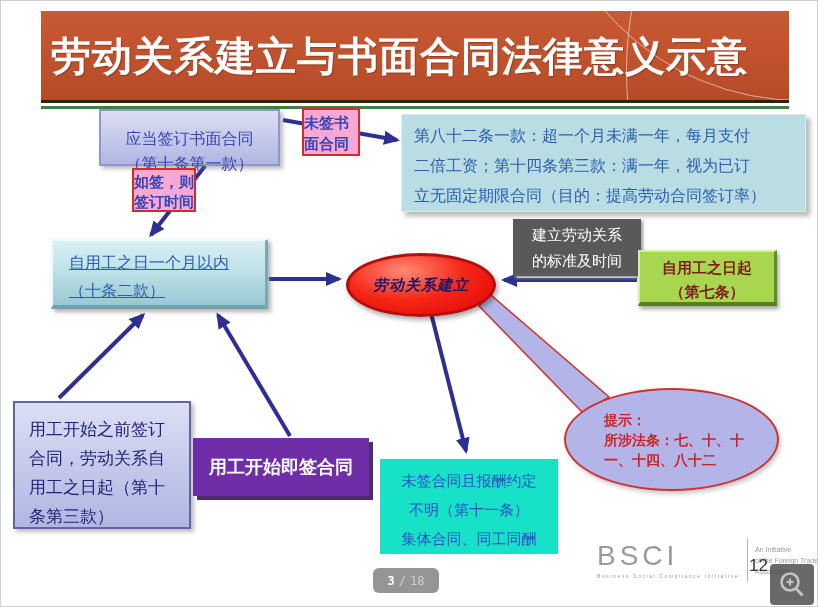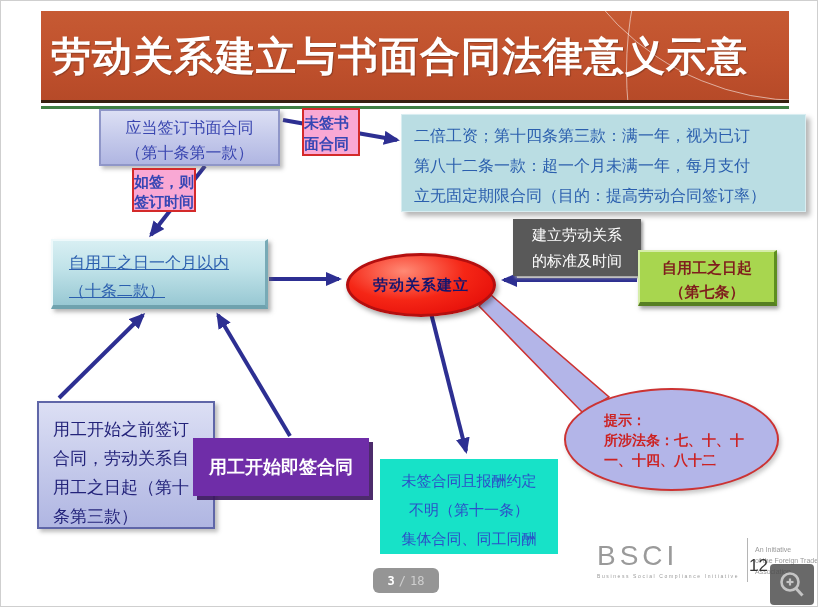--- a/index.html
+++ b/index.html
@@ -62,21 +62,21 @@
   #box-from-day {
     background:#a8d64f;
     border-top:2px solid #d6edaa; border-left:2px solid #d6edaa;
     border-right:3px solid #5d8f1f; border-bottom:4px solid #567f22;
     box-shadow:2px 3px 4px rgba(90,90,90,.55);
     color:#7f1d1d; font-size:15px; font-weight:bold; line-height:24px;
     text-align:center; padding-top:4px; z-index:4;
   }
   #box-before-start {
     text-align:left; font-size:17px; line-height:29px; padding:12px 8px 0 14px;
-    color:#23237a; border-color:#5f66a8;margin-left:24px;
+    color:#23237a; border-color:#5f66a8;
   }
   #box-sign-at-start {
     background:#6f2da8; box-shadow:4px 4px 0 rgba(58,20,92,.9);
     color:#ffffff; font-size:18px; font-weight:bold; line-height:58px;
     text-align:center; z-index:4;
   }
   #box-unsigned-pay {
     background:#17e2c8; color:#2b50c8; font-size:15px; line-height:29px;
     text-align:center; padding-top:7px; z-index:4;
   }
@@ -135,52 +135,52 @@
     <polygon points="478,305 490,294 608,396 582,412" fill="#b3b5e8" stroke="#cc3333" stroke-width="1.5"></polygon>
     <line x1="282" y1="119" x2="396" y2="139" stroke="#2d2f92" stroke-width="4" marker-end="url(#ah)"></line>
     <line x1="204" y1="165" x2="150" y2="234" stroke="#2d2f92" stroke-width="4" marker-end="url(#ah)"></line>
     <line x1="268" y1="278" x2="338" y2="278" stroke="#2d2f92" stroke-width="4" marker-end="url(#ah)"></line>
     <line x1="636" y1="279" x2="503" y2="279" stroke="#2d2f92" stroke-width="4" marker-end="url(#ah)"></line>
     <line x1="430" y1="312" x2="465" y2="450" stroke="#2d2f92" stroke-width="4" marker-end="url(#ah)"></line>
     <line x1="58" y1="397" x2="142" y2="314" stroke="#2d2f92" stroke-width="4" marker-end="url(#ah)"></line>
     <line x1="289" y1="435" x2="217" y2="314" stroke="#2d2f92" stroke-width="4" marker-end="url(#ah)"></line>
   </svg>
 
-  <div class="abs lav-box" style="left:98px; top:108px; width:181px; height:57px; font-size:16px; line-height:25px; padding-top:4px;">
+  <div class="abs lav-box" style="left:98px; top:108px; width:181px; height:57px; font-size:16px; line-height:25px; padding-top:15px;">
     <div>应当签订书面合同</div>
     <div>（第十条第一款）</div>
   </div>
 
   <div class="abs red-label" style="left:301px; top:107px; width:58px; height:48px; font-size:15px; line-height:21px; padding-top:2px;">
     <div>未签书</div>
     <div>面合同</div>
   </div>
 
   <div id="box-article82" class="abs" style="left:400px; top:113px; width:405px; height:98px;">
+    <div>第八十二条一款：超一个月未满一年，每月支付</div>
     <div>二倍工资；第十四条第三款：满一年，视为已订</div>
-    <div>第八十二条一款：超一个月未满一年，每月支付</div>
     <div>立无固定期限合同（目的：提高劳动合同签订率）</div>
   </div>
 
   <div class="abs red-label" style="left:131px; top:167px; width:64px; height:44px; font-size:15px; line-height:20px; padding-top:2px;">
     <div>如签，则</div>
     <div>签订时间</div>
   </div>
 
   <div id="box-within-month" class="abs" style="left:50px; top:238px; width:217px; height:70px;">
     <div>自用工之日一个月以内</div>
     <div>（十条二款）</div>
   </div>
 
   <div id="box-standard" class="abs" style="left:512px; top:218px; width:128px; height:57px;">
     <div>建立劳动关系</div>
     <div>的标准及时间</div>
   </div>
 
-  <div id="ellipse-established" class="abs" style="left:345px; top:252px; width:150px; height:64px;">
+  <div id="ellipse-established" class="abs" style="left:345px; top:252px; width:150px; height:64px;font-style:italic;">
     <span>劳动关系建立</span>
   </div>
 
   <div id="box-from-day" class="abs" style="left:637px; top:249px; width:139px; height:56px;">
     <div>自用工之日起</div>
     <div>（第七条）</div>
   </div>
 
   <div id="box-before-start" class="abs lav-box" style="left:12px; top:400px; width:178px; height:128px;">
     <div>用工开始之前签订</div>

